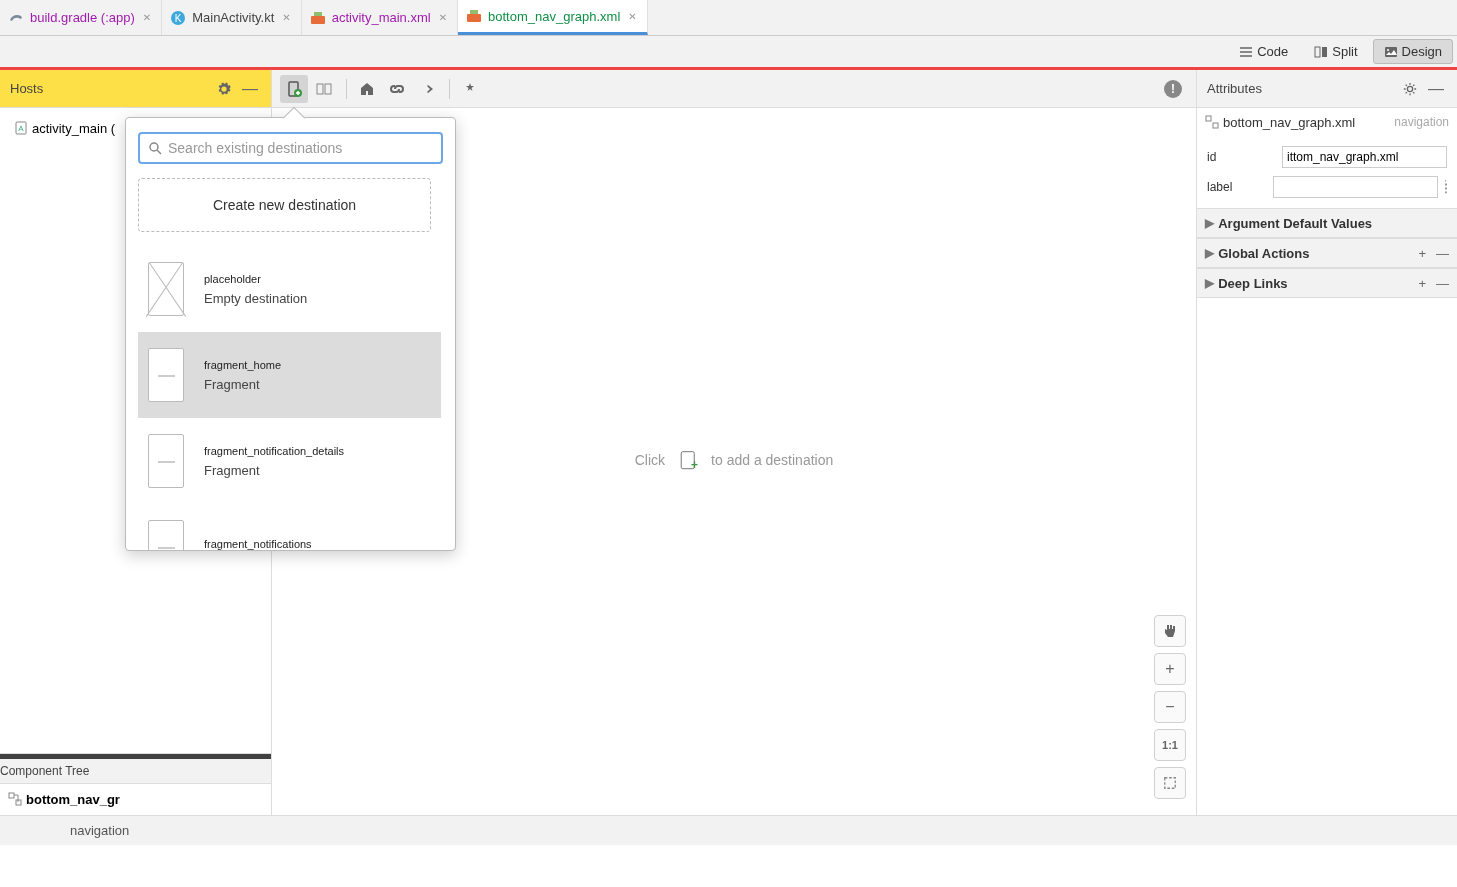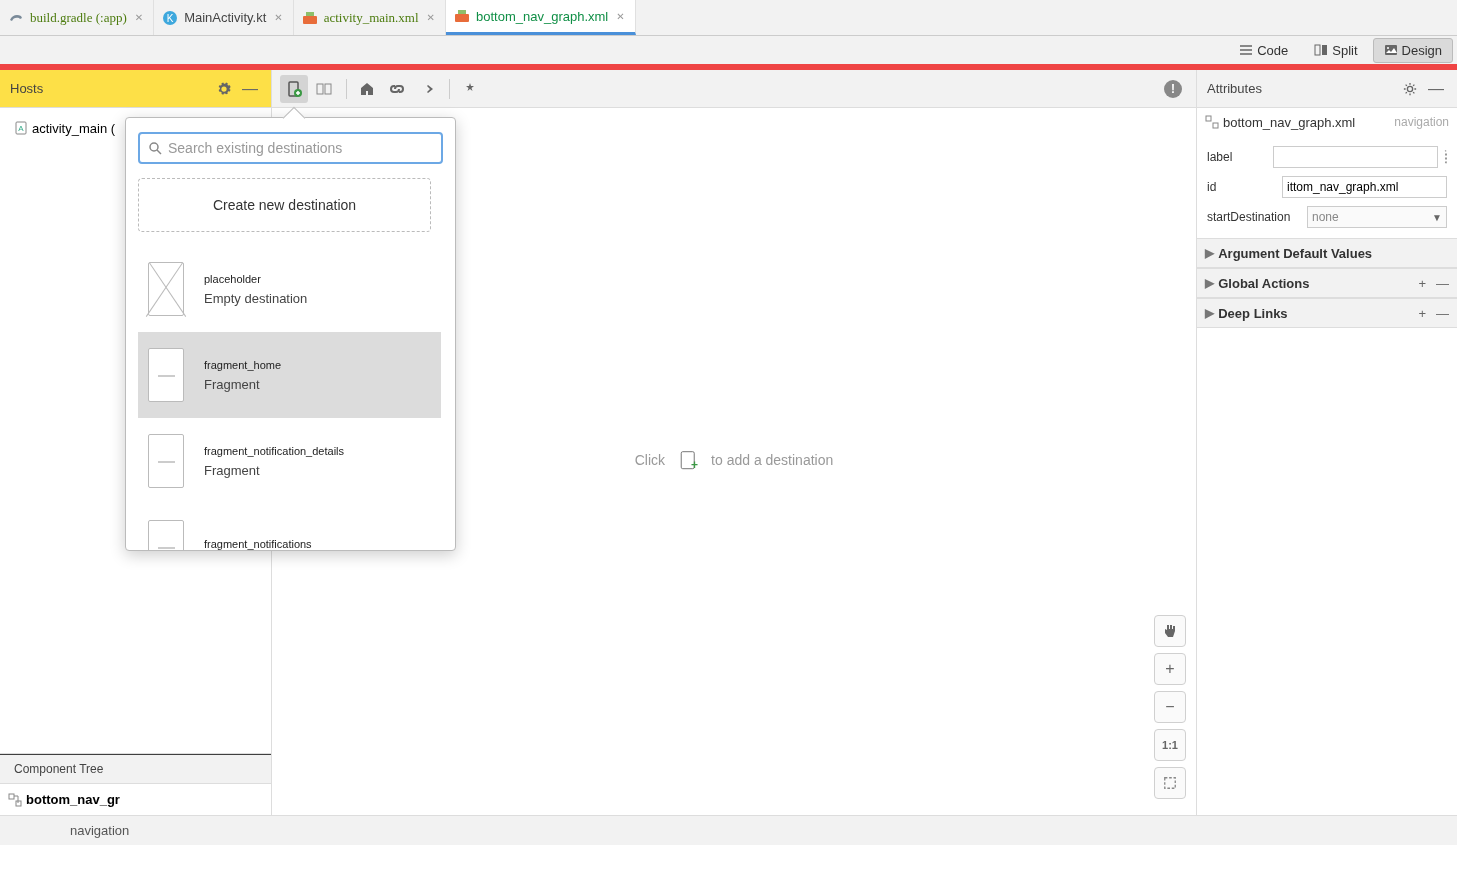--- a/index.html
+++ b/index.html
@@ -4,43 +4,43 @@
 <style>
 * { box-sizing: border-box; margin: 0; padding: 0; font-family: "Segoe UI", Arial, sans-serif; }
 body { width: 1457px; height: 887px; background: #fff; overflow: hidden; position: relative; }
 
 
 .tabs-row { height: 36px; background: #f2f2f2; display: flex; border-bottom: 1px solid #ccc; }
 .tab { display: flex; align-items: center; padding: 0 10px 0 8px; font-size: 13px; color: #444; cursor: pointer; border-right: 1px solid #e0e0e0; }
 .tab.active { background: #fff; border-bottom: 3px solid #4a90d9; position: relative; z-index: 2; }
 .tab .close { margin-left: 8px; color: #999; font-size: 10px; }
 .tab .icon { width: 16px; height: 16px; margin-right: 6px; display: inline-block; }
-.blue-link { color: #4d7c0f; font-family: Liberation Serif, serif; }
+.blue-link { color: #a21caf; }
 .teal-link { color: #108f46; }
 
 
-.viewmode-row { height: 34px; background: #f2f2f2; display: flex; justify-content: flex-end; align-items: center; border-bottom: 6px solid #ef4444; }
+.viewmode-row { height: 34px; background: #f2f2f2; display: flex; justify-content: flex-end; align-items: center; border-bottom: 3px solid #ef4444; }
 .viewmode-btn { display: flex; align-items: center; padding: 4px 10px; font-size: 13px; color: #333; cursor: pointer; border: 1px solid transparent; border-radius: 3px; margin-right: 4px; }
 .viewmode-btn.active { background: #dadada; border-color: #bbb; }
 .viewmode-btn .icon { width: 14px; height: 14px; margin-right: 4px; }
 
 
 .main { display: flex; height: 745px; }
 .left-panel { width: 271px; display: flex; flex-direction: column; }
 .hosts-hdr { height: 38px; border-bottom: 1px solid #ddd; background: #fde047; display: flex; align-items: center; padding: 0 10px; font-size: 13px; color: #444; }
 .hosts-hdr .actions { margin-left: auto; display: flex; gap: 4px; }
 .icon-btn { width: 22px; height: 22px; display: flex; align-items: center; justify-content: center; cursor: pointer; color: #666; font-size: 16px; }
 
 .hosts-list { flex: 1; padding: 8px; font-size: 13px; overflow: hidden; }
 .host-item { display: flex; align-items: center; height: 24px; padding-left: 6px; }
 .host-item .icon { width: 14px; height: 14px; margin-right: 4px; }
 
-.comp-tree-hdr { height: 30px; border-top: 1px solid #404040; border-bottom: 1px solid #ddd; background: #f2f2f2; display: flex; align-items: center; padding: 0 14px; font-size: 12px; color: #444; }
+.comp-tree-hdr { height: 30px; border-top: 5px solid #404040; border-bottom: 1px solid #ddd; background: #f2f2f2; display: flex; align-items: center; padding: 0 0; font-size: 12px; color: #444; }
 .comp-tree-list { padding: 8px; font-size: 13px; overflow: hidden; }
-.comp-item { display: flex; align-items: flex-end; font-weight: bold; }
+.comp-item { display: flex; align-items: flex-start; font-weight: bold; }
 .comp-item .icon { width: 14px; height: 14px; margin-right: 4px; }
 
 
 .center { flex: 1; border-left: 1px solid #ddd; position: relative; background: #fefefe; }
 .toolbar { height: 38px; border-bottom: 1px solid #ddd; background: #f2f2f2; display: flex; align-items: center; padding: 0 8px; }
 .toolbar .tb-btn { width: 28px; height: 28px; display: flex; align-items: center; justify-content: center; cursor: pointer; color: #555; border-radius: 3px; margin-right: 2px; }
 .toolbar .tb-btn.active { background: #d4d4d4; }
 .toolbar .sep { width: 1px; height: 20px; background: #ccc; margin: 0 6px; }
 .toolbar .spacer { flex: 1; }
 .toolbar .warn-icon { width: 18px; height: 18px; background: #888; border-radius: 50%; color: #fff; font-size: 12px; display: flex; align-items: center; justify-content: center; font-weight: bold; margin-right: 6px; }
@@ -305,34 +305,27 @@
           <svg viewBox="0 0 14 14" width="14" height="14">
             <rect x="1" y="1" width="5" height="5" fill="none" stroke="#888"></rect>
             <rect x="8" y="8" width="5" height="5" fill="none" stroke="#888"></rect>
           </svg>
         </span>
       <span class="fname">bottom_nav_graph.xml</span>
       <span class="ftype">navigation</span>
     </div>
     <div class="attr-form">
       <div class="attr-form-row">
+        <label>id</label>
+        <input value="ittom_nav_graph.xml" style="">
+      </div>
+      <div class="attr-form-row">
         <label>label</label>
         <input value="" style="">
         <span class="inspect"></span>
-      </div>
-      <div class="attr-form-row">
-        <label>id</label>
-        <input value="ittom_nav_graph.xml" style="">
-      </div>
-      <div class="attr-form-row">
-        <label>startDestination</label>
-        <div class="select">
-          <span>none</span>
-          <span class="caret">▼</span>
-        </div>
       </div>
     </div>
     <div class="attr-section">
       <span class="caret">▶</span>
       <span>Argument Default Values</span>
     </div>
     <div class="attr-section">
       <span class="caret">▶</span>
       <span>Global Actions</span>
       <div class="section-actions">

